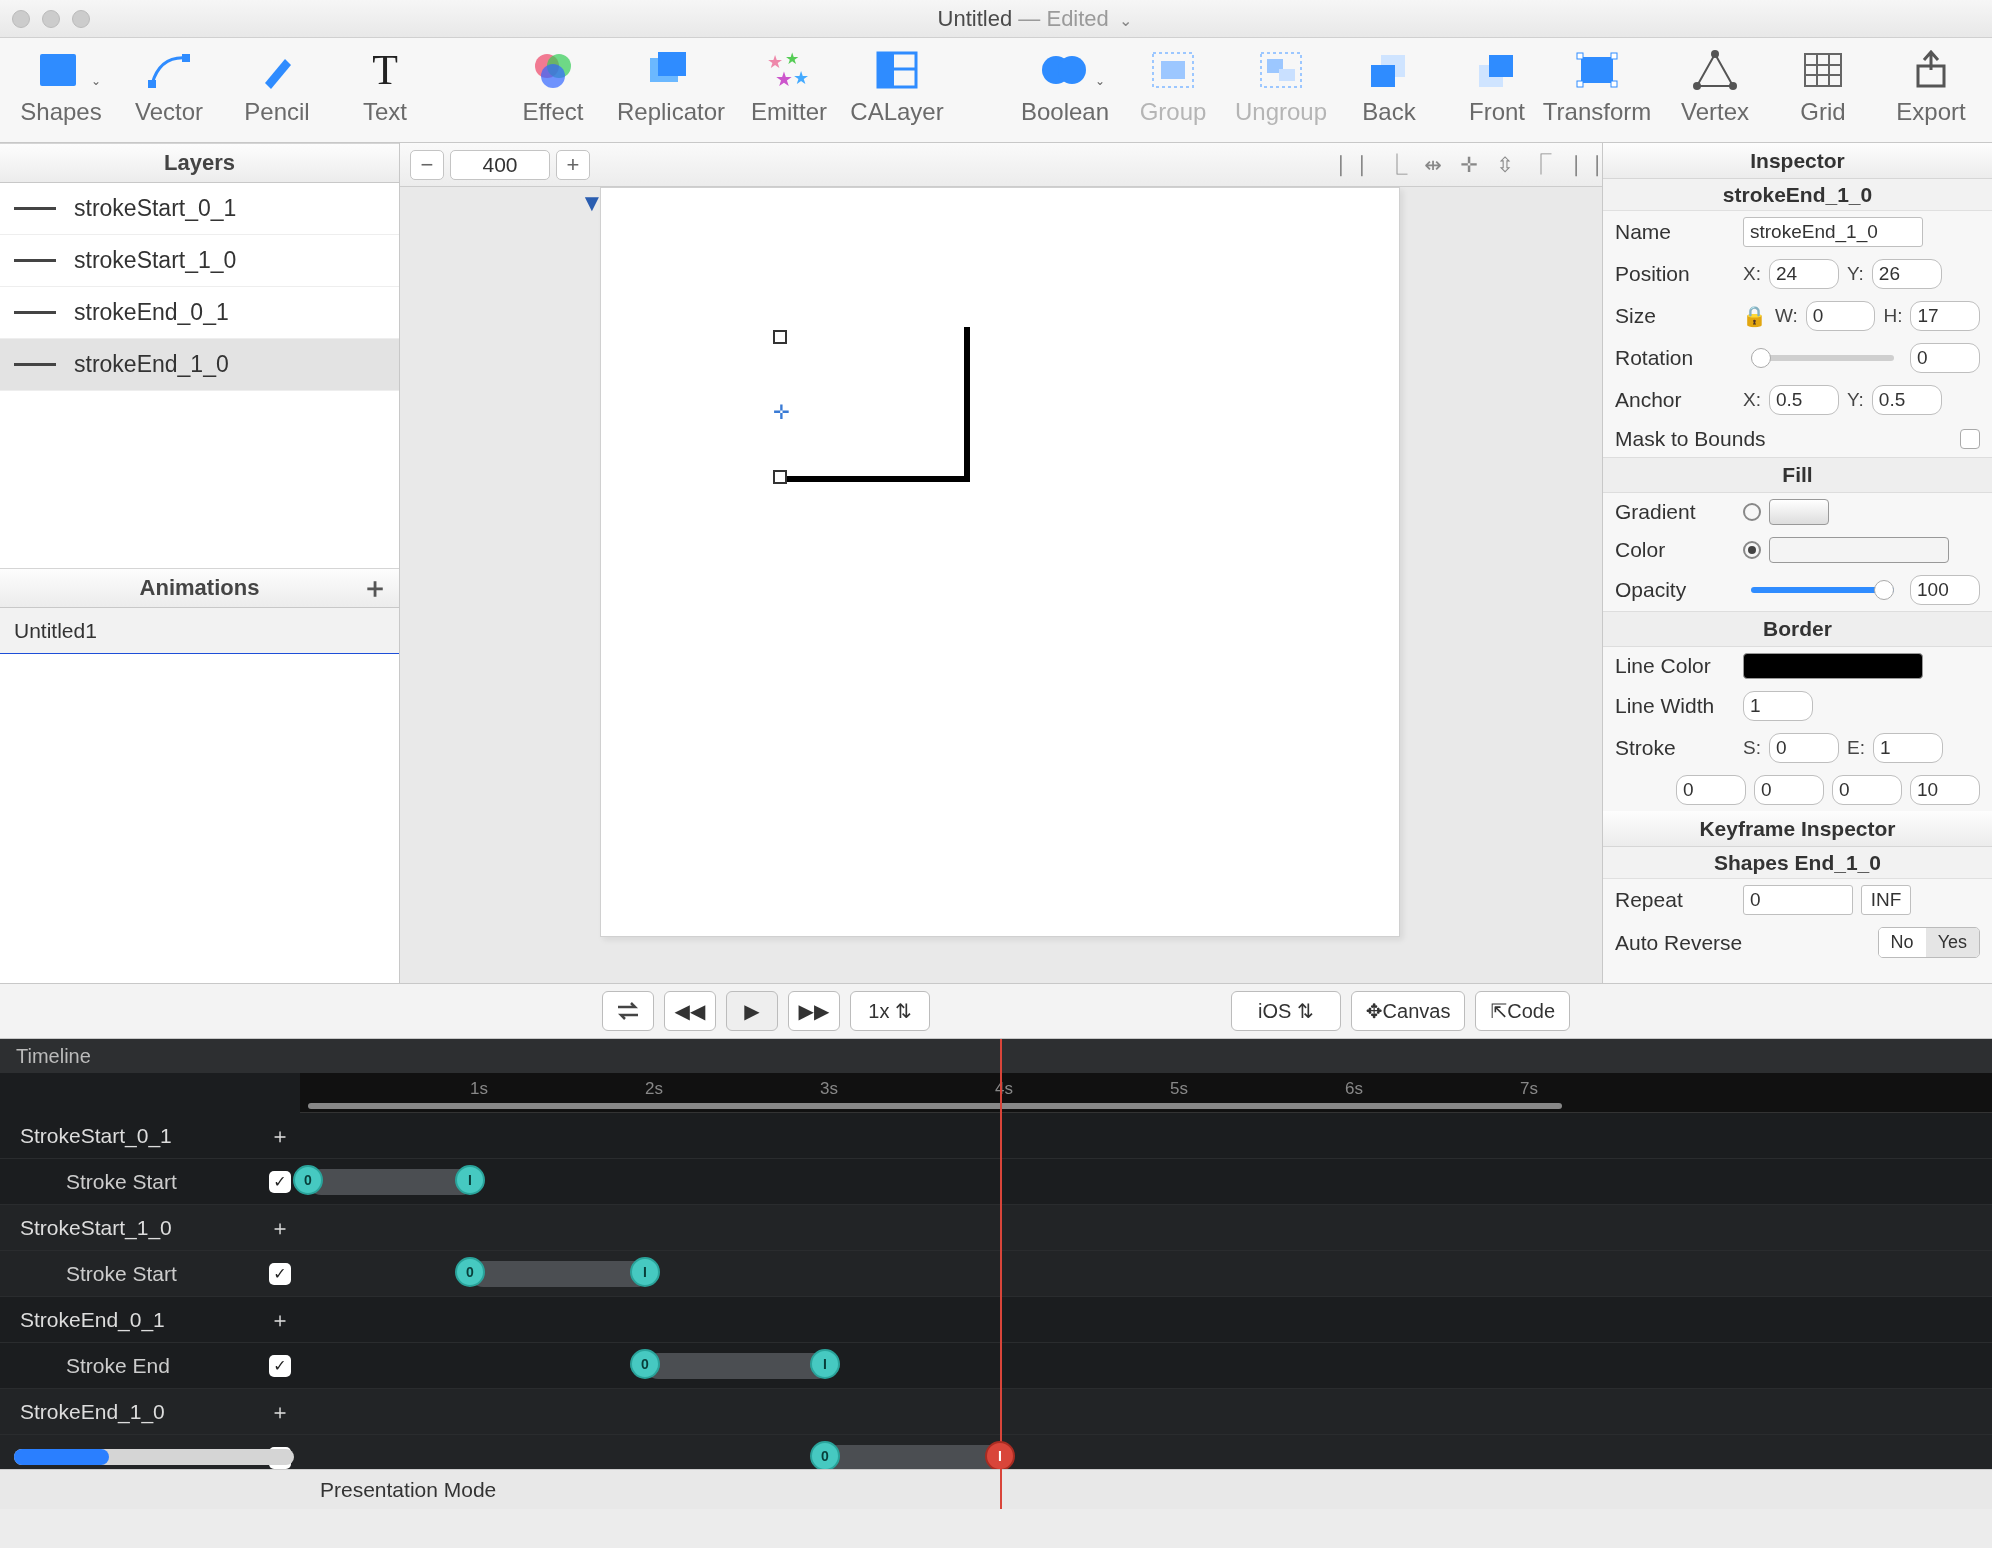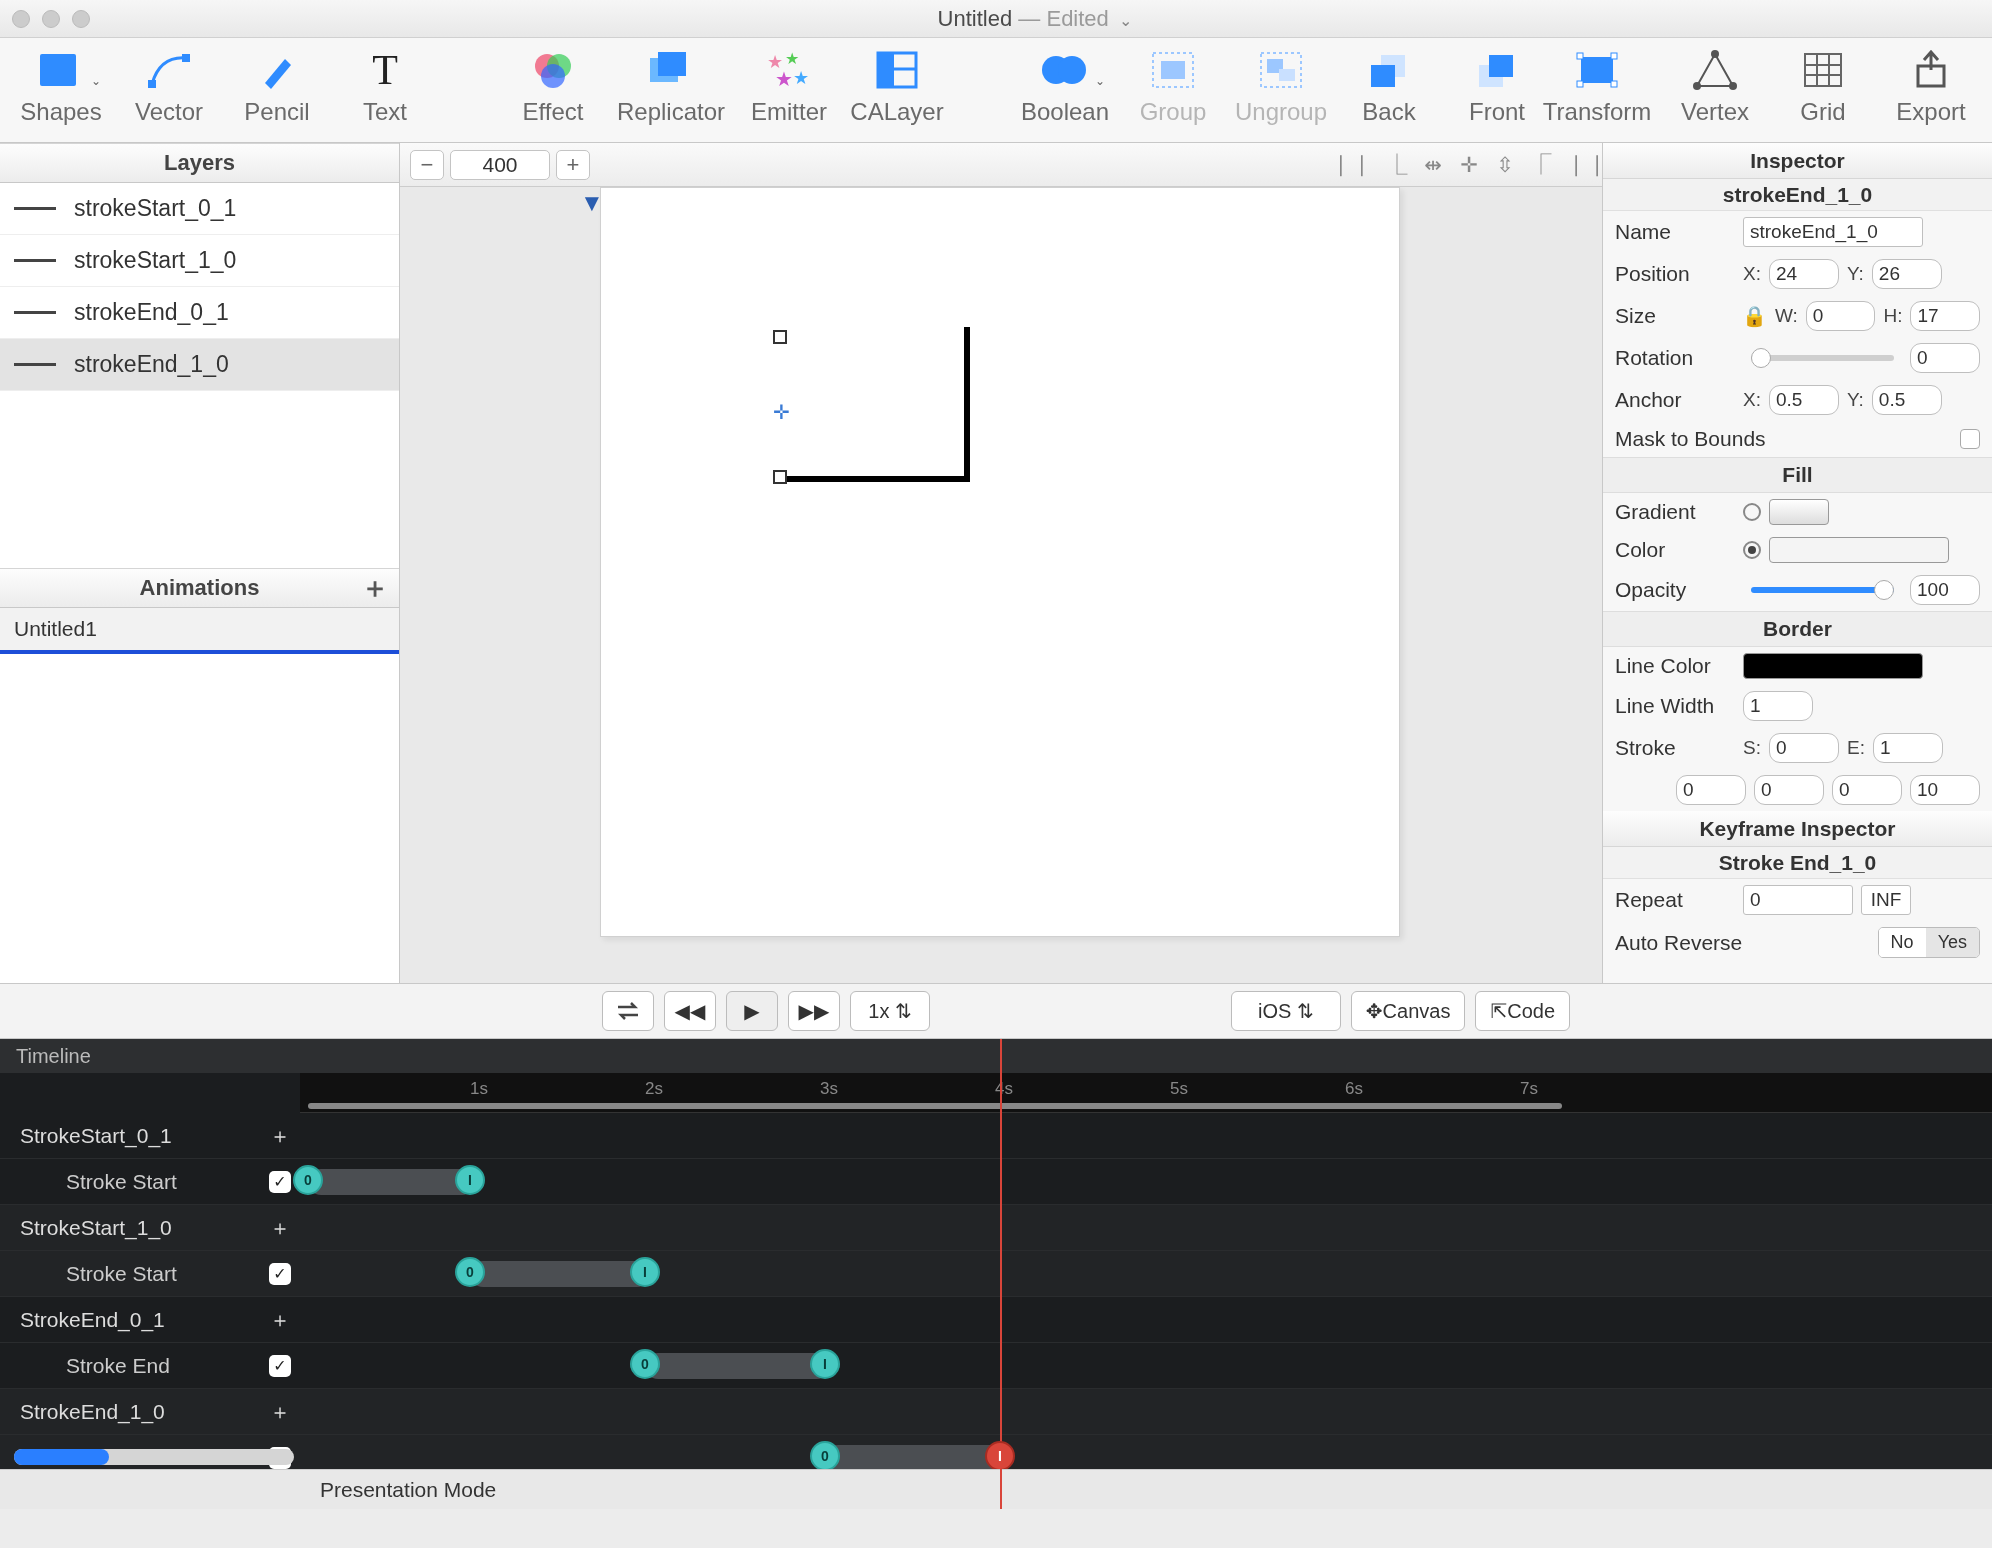--- a/index.html
+++ b/index.html
@@ -26,21 +26,21 @@
 .middle { display:flex; height:840px; background:#fff;}
 
 .leftcol { width:400px; display:flex; flex-direction:column; border-right:1px solid #c8c8c8; background:#f5f5f5;}
 .panelhdr { height:40px; background:linear-gradient(#fdfdfd,#ececec); border-top:1px solid #d5d5d5; border-bottom:1px solid #c8c8c8; display:flex; align-items:center; justify-content:center; font-weight:600; font-size:22px; color:#444; position:relative;}
 .panelhdr .plus { position:absolute; right:10px; font-size:28px; color:#555;}
 .lrow { height:52px; display:flex; align-items:center; padding:0 14px; border-bottom:1px solid #eee; font-size:23px; color:#333; background:#fff;}
 .lrow .dash { width:42px; border-bottom:3px solid #444; margin-right:18px;}
 .lrow.sel { background:#e3e3e3;}
 .layers-area { height:385px; overflow:auto; background:#fff;}
 .anim-area { flex:1; background:#fff;}
-.anim-row { height:46px; display:flex; align-items:center; padding:0 14px; background:#f2f2f2; border-bottom:4px solid #1d4ed8;}
+.anim-row { height:46px; display:flex; align-items:center; padding:0 14px; background:#f2f2f2; border-bottom:1px solid #1d4ed8;}
 
 
 .canvascol { flex:1; display:flex; flex-direction:column; background:#e9e9e9;}
 .zoombar { height:44px; background:linear-gradient(#fafafa,#ececec); display:flex; align-items:center; padding:0 10px; border-bottom:1px solid #ccc;}
 .zbtn { width:34px; height:30px; border:1px solid #c4c4c4; background:#fff; border-radius:5px; display:flex; align-items:center; justify-content:center; font-size:22px; color:#666; margin-right:6px;}
 .zval { width:100px; height:30px; border:1px solid #c4c4c4; background:#fff; border-radius:5px; text-align:center; line-height:28px; font-size:21px;}
 .alignbar { margin-left:auto; display:flex; gap:6px;}
 .aicon { width:30px; height:26px; color:#888; display:flex; align-items:center; justify-content:center;}
 .stage { flex:1; position:relative; overflow:hidden; background:#e9e9e9;}
 .artboard { position:absolute; left:200px; top:0; width:800px; height:750px; background:#fff; border:1px solid #d0d0d0; box-shadow:3px 3px 6px rgba(0,0,0,0.08);}
@@ -442,21 +442,21 @@
       <div class="pin w60">1</div>
     </div>
     <div class="prow" style="justify-content:flex-end">
       <div class="pin w60">0</div>
       <div class="pin w60">0</div>
       <div class="pin w60">0</div>
       <div class="pin w60">10</div>
     </div>
 
     <div class="rhdr">Keyframe Inspector</div>
-    <div class="rsubhdr">Stroke End_1_0</div>
+    <div class="rsubhdr">Shapes End_1_0</div>
     <div class="kfins">
       <div class="prow">
         <div class="plabel">Repeat</div>
         <div class="pin w100">0</div>
         <div class="pin" style="width:50px;text-align:center">INF</div>
       </div>
       <div class="prow">
         <div class="plabel" style="width:auto">Auto Reverse</div>
         <div style="flex:1"></div>
         <div class="segbtn">

